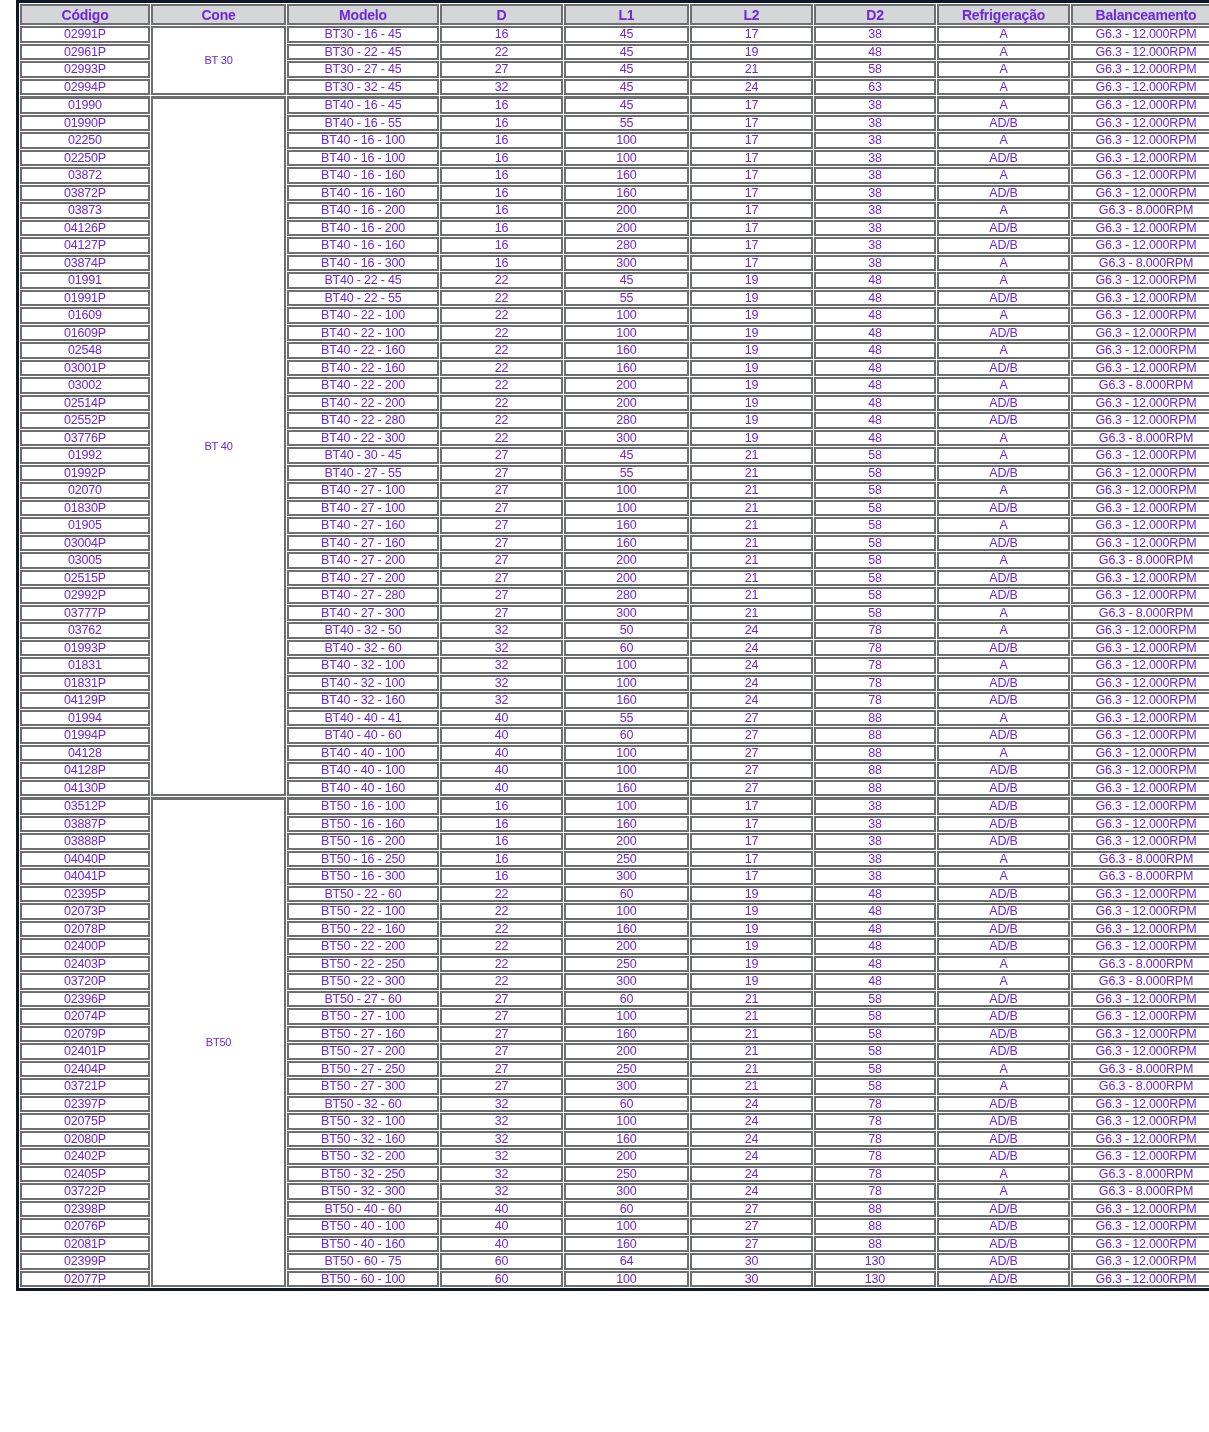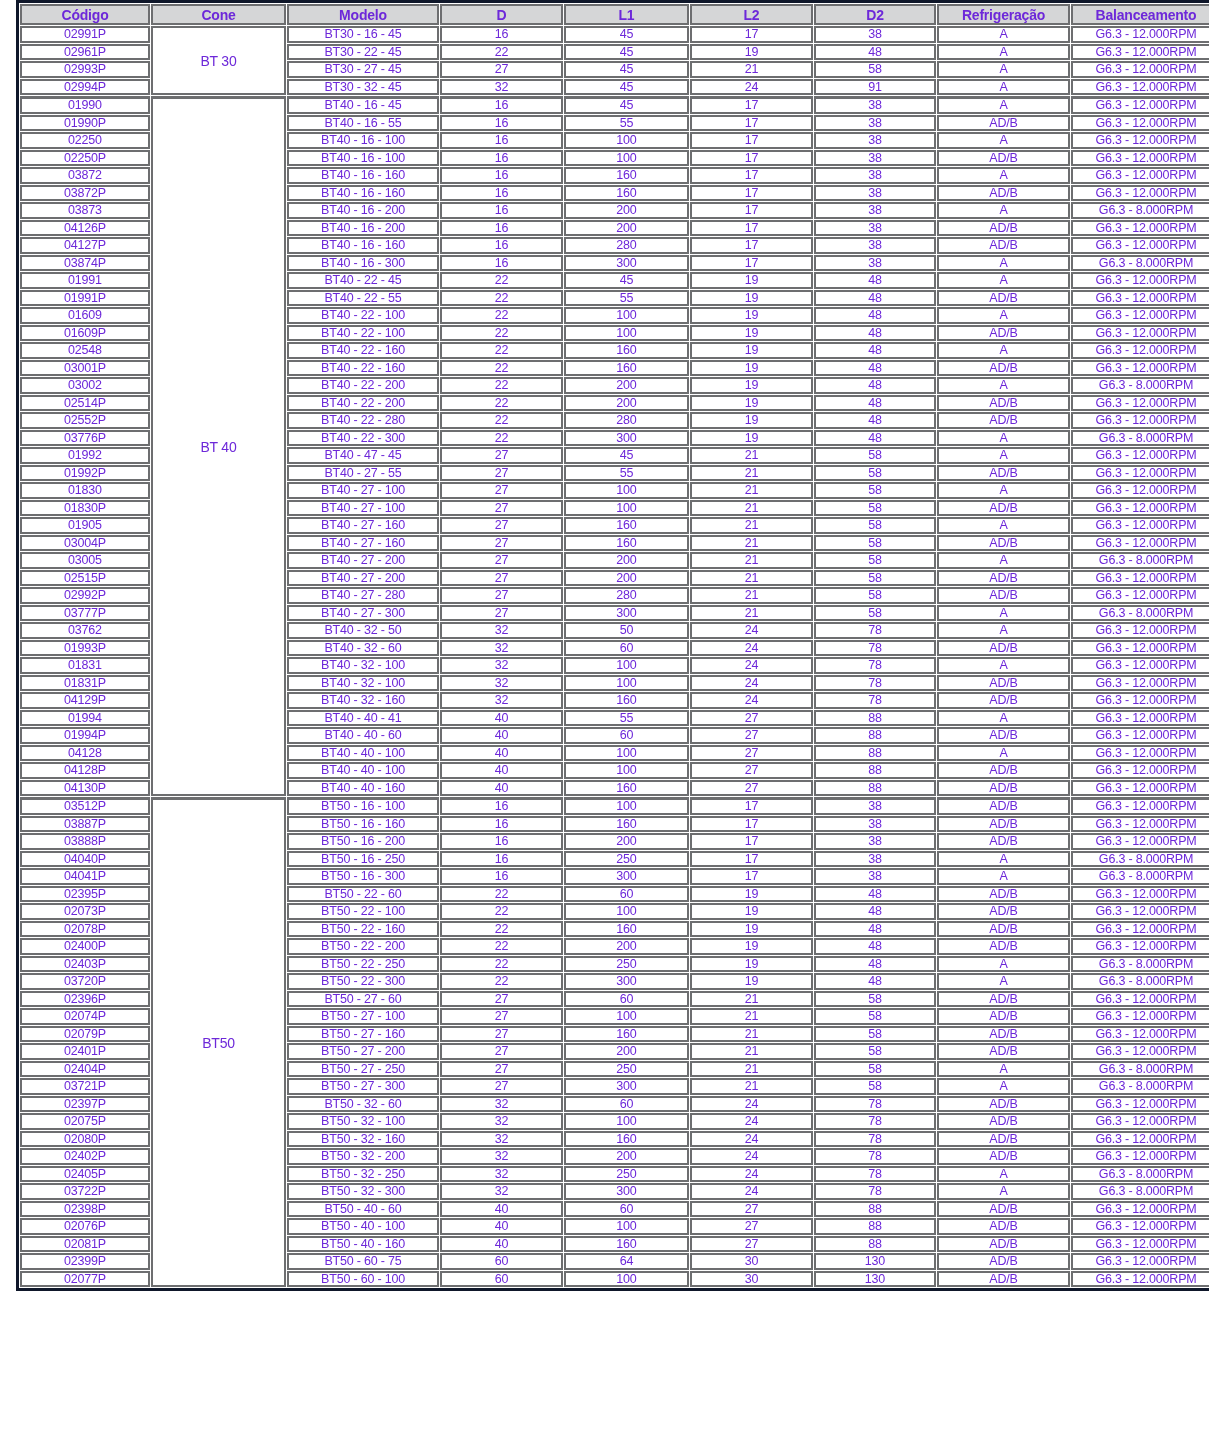--- a/index.html
+++ b/index.html
@@ -39,21 +39,21 @@
     height: 14.5px;
     line-height: 1;
     padding: 0 2px;
     letter-spacing: -0.2px;
     text-align: center;
     vertical-align: middle;
     white-space: nowrap;
     overflow: hidden;
   }
   td.cone {
-    font-size: 14px;
+    font-size: 11px;
   }
   tr.group-start td { border-top-width: 3px; }
   
   col.c-codigo { width: 130px; }
   col.c-cone   { width: 135px; }
   col.c-modelo { width: 152px; }
   col.c-d      { width: 123px; }
   col.c-l1     { width: 125px; }
   col.c-l2     { width: 123px; }
   col.c-d2     { width: 122px; }
@@ -120,21 +120,21 @@
           <td>58</td>
           <td>A</td>
           <td>G6.3 - 12.000RPM</td>
         </tr>
         <tr>
           <td>02994P</td>
           <td>BT30 - 32 - 45</td>
           <td>32</td>
           <td>45</td>
           <td>24</td>
-          <td>91</td>
+          <td>63</td>
           <td>A</td>
           <td>G6.3 - 12.000RPM</td>
         </tr>
         <tr class="group-start">
           <td>01990</td>
           <td class="cone" rowspan="40">BT 40</td>
           <td>BT40 - 16 - 45</td>
           <td>16</td>
           <td>45</td>
           <td>17</td>
@@ -327,40 +327,40 @@
           <td>BT40 - 22 - 300</td>
           <td>22</td>
           <td>300</td>
           <td>19</td>
           <td>48</td>
           <td>A</td>
           <td>G6.3 - 8.000RPM</td>
         </tr>
         <tr>
           <td>01992</td>
-          <td>BT40 - 47 - 45</td>
+          <td>BT40 - 30 - 45</td>
           <td>27</td>
           <td>45</td>
           <td>21</td>
           <td>58</td>
           <td>A</td>
           <td>G6.3 - 12.000RPM</td>
         </tr>
         <tr>
           <td>01992P</td>
           <td>BT40 - 27 - 55</td>
           <td>27</td>
           <td>55</td>
           <td>21</td>
           <td>58</td>
           <td>AD/B</td>
           <td>G6.3 - 12.000RPM</td>
         </tr>
         <tr>
-          <td>01830</td>
+          <td>02070</td>
           <td>BT40 - 27 - 100</td>
           <td>27</td>
           <td>100</td>
           <td>21</td>
           <td>58</td>
           <td>A</td>
           <td>G6.3 - 12.000RPM</td>
         </tr>
         <tr>
           <td>01830P</td>

